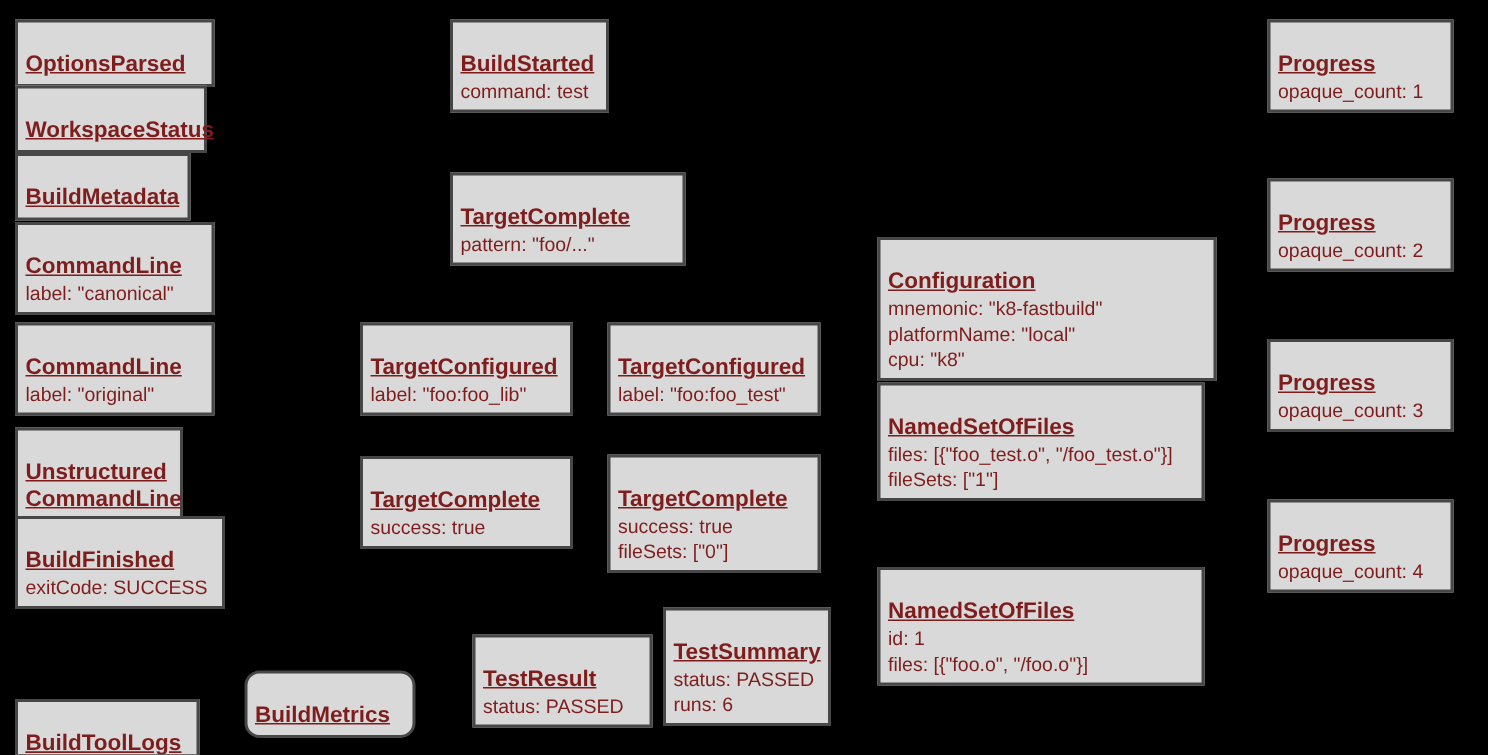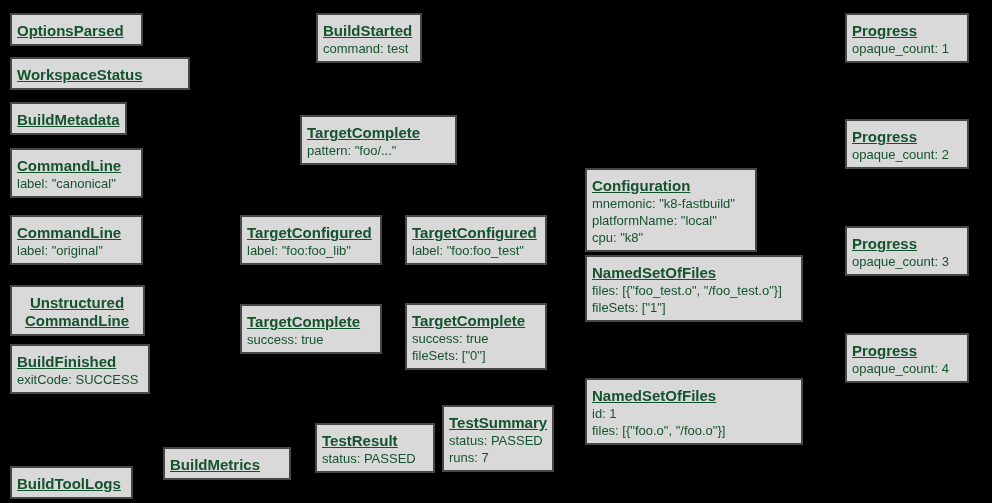--- a/index.html
+++ b/index.html
@@ -9,22 +9,22 @@
     position:relative;
     font-family:"Liberation Sans", sans-serif;
     overflow:hidden;
   }
   .canvas { position:absolute; inset:0; }
   .node {
     position:absolute;
     background:#d9d9d9;
     border:2px solid #474747;
     box-sizing:border-box;
-    padding:7px 6px 4px 5px;
-    color:#14532d;
+    padding:19px 6px 4px 5px;
+    color:#7f1d1d;
   }
   .t {
     font-weight:bold;
     text-decoration:underline;
     font-size:15px;
     line-height:18px;
     white-space:pre-line;
   }
   .l {
     font-size:13px;
@@ -34,57 +34,57 @@
 </style>
 </head>
 <body>
 
 <div class="canvas">
 
   <div class="node" style="left:10px; top:13px; width:133px;">
     <div class="t">OptionsParsed</div>
   </div>
 
-  <div class="node" style="left:10px; top:57px; width:180px;">
+  <div class="node" style="left:10px; top:57px; width:128px;">
     <div class="t">WorkspaceStatus</div>
   </div>
 
   <div class="node" style="left:10px; top:102px; width:117px;">
     <div class="t">BuildMetadata</div>
   </div>
 
   <div class="node" style="left:10px; top:148px; width:133px;">
     <div class="t">CommandLine</div>
     <div class="l">label: "canonical"</div>
   </div>
 
   <div class="node" style="left:10px; top:215px; width:133px;">
     <div class="t">CommandLine</div>
     <div class="l">label: "original"</div>
   </div>
 
-  <div class="node" style="left:10px; top:285px; width:135px;text-align:center;">
+  <div class="node" style="left:10px; top:285px; width:112px;">
     <div class="t">Unstructured
 CommandLine</div>
   </div>
 
   <div class="node" style="left:10px; top:344px; width:140px;">
     <div class="t">BuildFinished</div>
     <div class="l">exitCode: SUCCESS</div>
   </div>
 
   <div class="node" style="left:10px; top:466px; width:123px;text-decoration:underline;">
     <div class="t">BuildToolLogs</div>
   </div>
 
-  <div class="node" style="left:163px; top:447px; width:128px;">
+  <div class="node" style="left:163px; top:447px; width:114px;border-radius:10px;">
     <div class="t">BuildMetrics</div>
   </div>
 
-  <div class="node" style="left:300px; top:13px; width:106px;margin-left:16px;">
+  <div class="node" style="left:300px; top:13px; width:106px;">
     <div class="t">BuildStarted</div>
     <div class="l">command: test</div>
   </div>
 
   <div class="node" style="left:300px; top:115px; width:157px;">
     <div class="t">TargetComplete</div>
     <div class="l">pattern: "foo/..."</div>
   </div>
 
   <div class="node" style="left:240px; top:215px; width:142px;">
@@ -109,25 +109,25 @@
   </div>
 
   <div class="node" style="left:315px; top:423px; width:120px;">
     <div class="t">TestResult</div>
     <div class="l">status: PASSED</div>
   </div>
 
   <div class="node" style="left:442px; top:405px; width:112px;">
     <div class="t">TestSummary</div>
     <div class="l">status: PASSED</div>
-    <div class="l">runs: 7</div>
+    <div class="l">runs: 6</div>
   </div>
 
 
-  <div class="node" style="left:585px; top:168px; width:172px;">
+  <div class="node" style="left:585px; top:158px; width:226px;">
     <div class="t">Configuration</div>
     <div class="l">mnemonic: "k8-fastbuild"</div>
     <div class="l">platformName: "local"</div>
     <div class="l">cpu: "k8"</div>
   </div>
 
   <div class="node" style="left:585px; top:255px; width:218px;">
     <div class="t">NamedSetOfFiles</div>
     <div class="l">files: [{"foo_test.o", "/foo_test.o"}]</div>
     <div class="l">fileSets: ["1"]</div>

